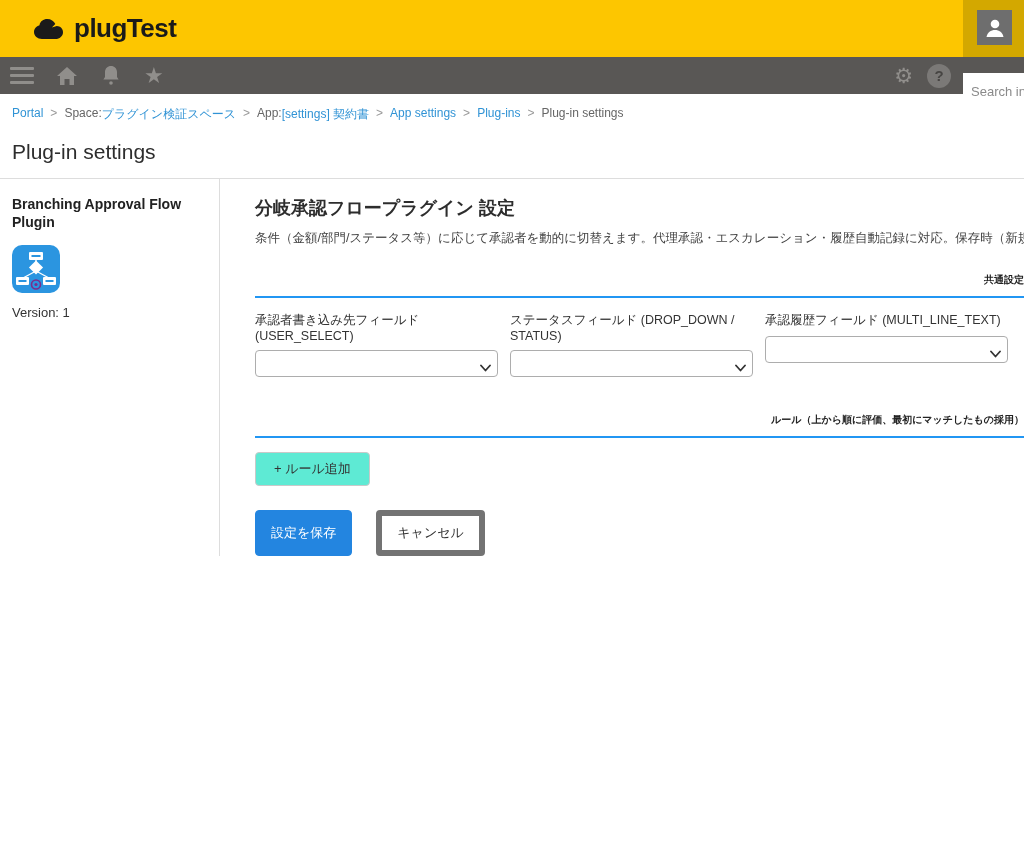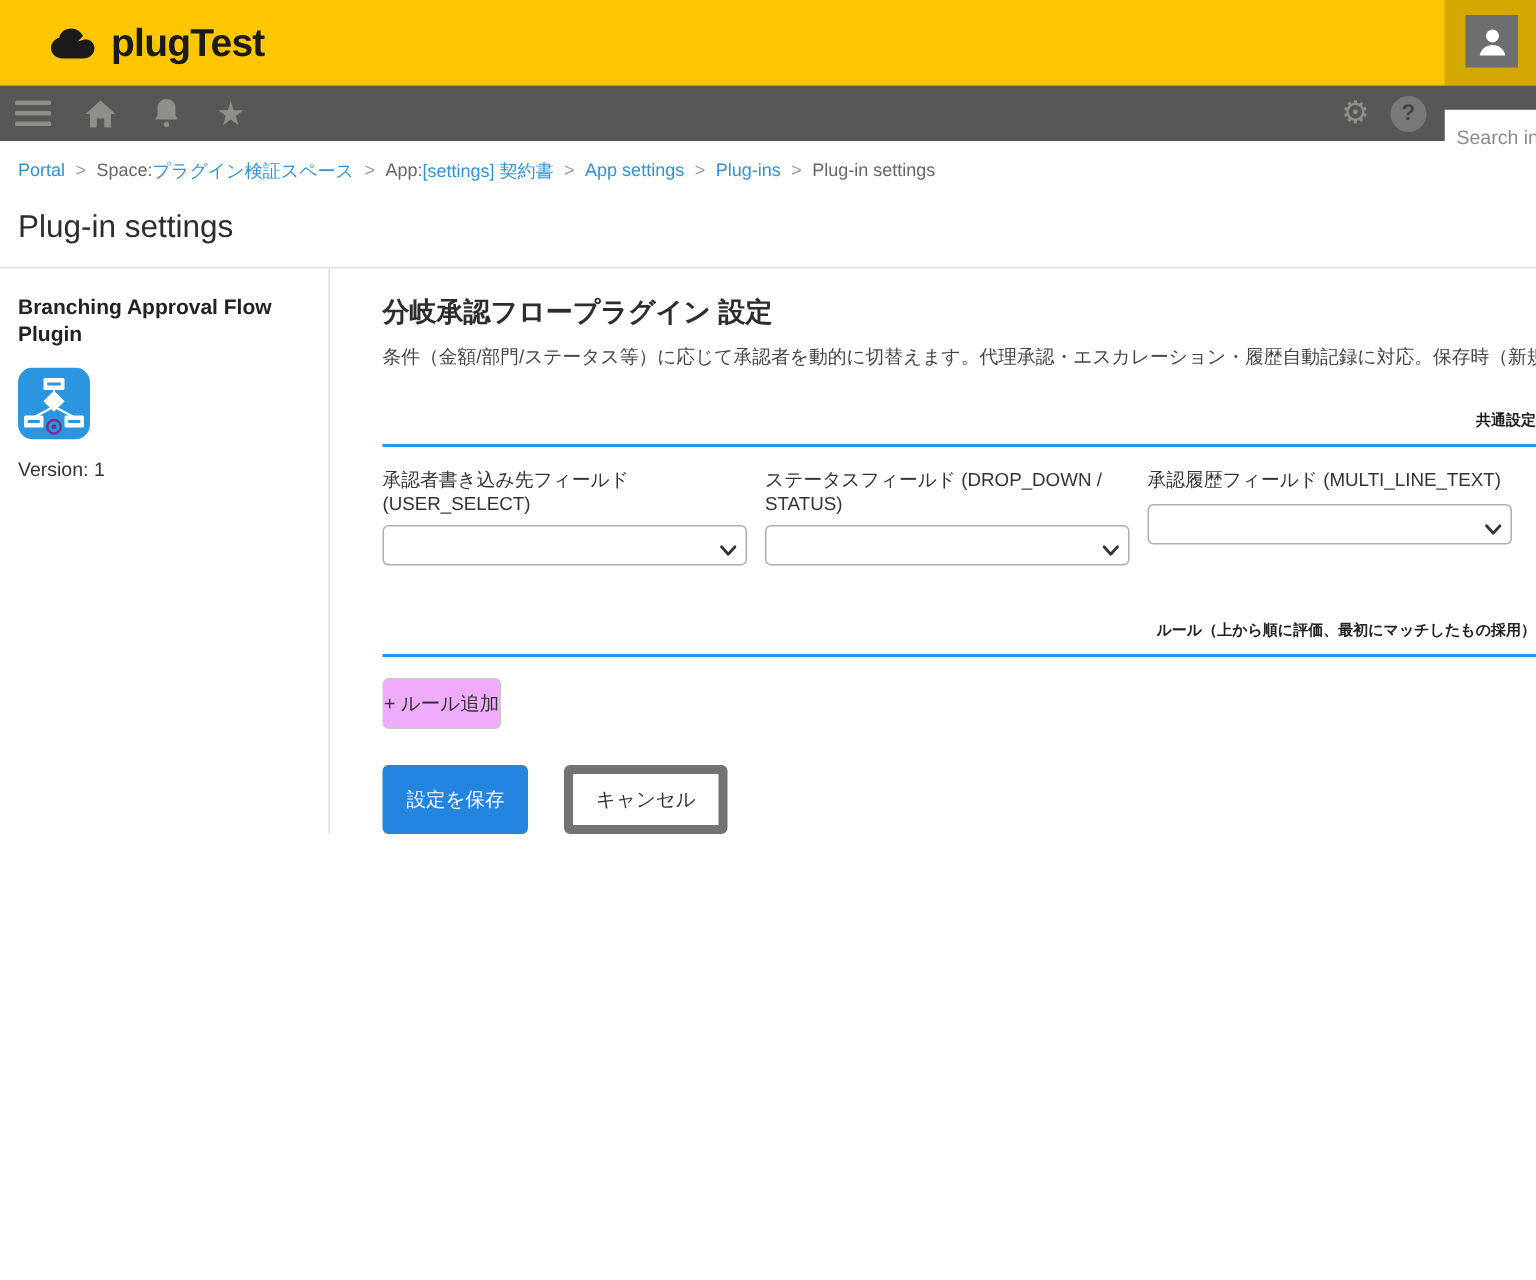--- a/index.html
+++ b/index.html
@@ -58,22 +58,22 @@
 
   .field-row { display: flex; gap: 12px; margin-top: 14px; }
   .field { width: 243px; }
   .field-label { font-size: 12.5px; color: #333; }
   .select-wrap { position: relative; margin-top: 7px; }
   .select-wrap select { width: 100%; height: 27px; appearance: none; -webkit-appearance: none;
     border: 1px solid #adadad; border-radius: 4px; background: #fff; padding: 0 24px 0 8px;
     font-size: 13px; color: #333; font-family: inherit; cursor: pointer; }
   .select-chevron { position: absolute; right: 7px; top: 8px; pointer-events: none; }
 
-  .rule-add-btn { margin-top: 14px; display: inline-block; background: #f0abfc; border: 1px solid #c9c9c9;
-    border-radius: 4px; padding: 7px 0; font-size: 13px; color: #333; cursor: pointer; font-family: inherit; }
+  .rule-add-btn { margin-top: 14px; display: inline-block; background: #5eead4; border: 1px solid #c9c9c9;
+    border-radius: 4px; padding: 7px 18px; font-size: 13px; color: #333; cursor: pointer; font-family: inherit; }
 
   .action-row { margin-top: 24px; display: flex; gap: 24px; }
   .save-btn { background: #2385e0; border: 1px solid #2385e0; color: #fff; border-radius: 4px;
     padding: 8px 15px; font-size: 13px; cursor: pointer; font-family: inherit; }
   .cancel-btn { background: #fff; border: 6px solid #737373; color: #333; border-radius: 4px;
     padding: 8px 15px; font-size: 13px; cursor: pointer; font-family: inherit; }
 </style>
 </head>
 <body>
 

